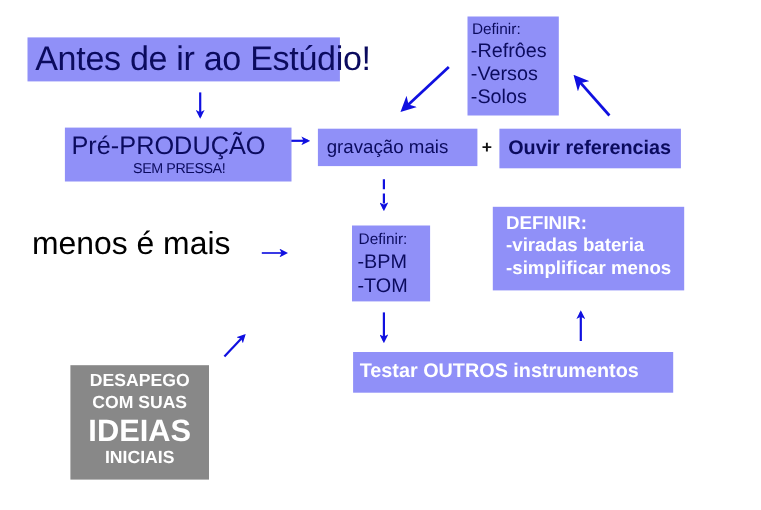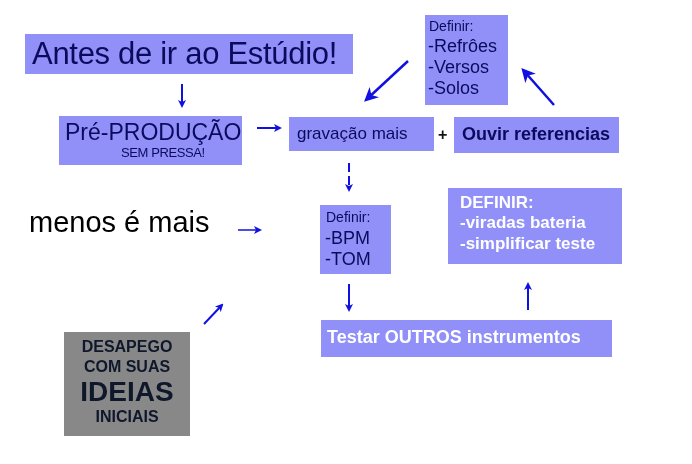--- a/index.html
+++ b/index.html
@@ -11,24 +11,24 @@
   .box {
     position: absolute;
     background: #9090f8;
     color: #0b0b5e;
     box-sizing: border-box;
     font-family: "Liberation Sans", sans-serif;
   }
   .txt { position: absolute; font-family: "Liberation Sans", sans-serif; }
   svg.arrows { position: absolute; left: 0; top: 0; }
 
-  #title-box { left: 25px; top: 34px; width: 328px; height: 40px; }
+  #title-box { left: 25px; top: 34px; width: 284px; height: 40px; }
   #title-box span { position: absolute; left: 7px; top: 2px; font-size: 31px; white-space: nowrap; letter-spacing: -0.3px; }
 
-  #preprod-box { left: 59px; top: 116px; width: 183px; height: 49px; }
+  #preprod-box { left: 59px; top: 116px; width: 206px; height: 49px; }
   #preprod-box .main { position: absolute; left: 6px; top: 3px; font-size: 23px; white-space: nowrap; }
   #preprod-box .sub { position: absolute; left: 62px; top: 29px; font-size: 13px; white-space: nowrap; letter-spacing: -0.4px; }
 
   #gravacao-box { left: 289px; top: 117px; width: 145px; height: 34px; }
   #gravacao-box span { position: absolute; left: 8px; top: 7px; font-size: 17px; white-space: nowrap; }
 
   #plus { left: 438px; top: 126px; font-size: 16px; font-weight: bold; color: #111; }
 
   #ouvir-box { left: 454px; top: 117px; width: 165px; height: 36px; font-weight: bold; }
   #ouvir-box span { position: absolute; left: 8px; top: 7px; font-size: 18px; white-space: nowrap; }
@@ -42,21 +42,21 @@
   #definir2-box { left: 320px; top: 205px; width: 71px; height: 69px; }
   #definir2-box .head { position: absolute; left: 6px; top: 4px; font-size: 14px; }
   #definir2-box .item { position: absolute; left: 5px; font-size: 18px; white-space: nowrap; }
 
   #definir3-box { left: 448px; top: 188px; width: 174px; height: 76px; color: #ffffff; font-weight: bold; }
   #definir3-box .line { position: absolute; left: 12px; font-size: 17px; white-space: nowrap; }
 
   #testar-box { left: 321px; top: 320px; width: 291px; height: 37px; color: #ffffff; font-weight: bold; }
   #testar-box span { position: absolute; left: 6px; top: 7px; font-size: 18px; white-space: nowrap; }
 
-  #desapego-box { left: 64px; top: 332px; width: 126px; height: 104px; background: #888888; color: #0f172a; font-weight: bold; text-align: center; padding-left: 44px; }
+  #desapego-box { left: 64px; top: 332px; width: 126px; height: 104px; background: #888888; color: #ffffff; font-weight: bold; text-align: center; padding-left: 44px; }
   #desapego-box .l { position: absolute; left: 0; width: 100%; white-space: nowrap; }
 </style>
 </head>
 <body>
 
 <svg class="arrows" width="692" height="464">
   <defs>
     <marker id="ah" markerWidth="8" markerHeight="8" refX="6" refY="4" orient="auto" markerUnits="userSpaceOnUse">
       <path d="M0,0 L8,4 L0,8 L2,4 Z" fill="#1010e0"></path>
     </marker>
@@ -114,21 +114,21 @@
 
 <div class="box" id="definir2-box">
   <span class="head">Definir:</span>
   <span class="item" style="top:23px">-BPM</span>
   <span class="item" style="top:44px">-TOM</span>
 </div>
 
 <div class="box" id="definir3-box">
   <span class="line" style="top:5px">DEFINIR:</span>
   <span class="line" style="top:25px">-viradas bateria</span>
-  <span class="line" style="top:46px">-simplificar teste</span>
+  <span class="line" style="top:46px">-simplificar menos</span>
 </div>
 
 <div class="box" id="testar-box">
   <span>Testar OUTROS instrumentos</span>
 </div>
 
 <div class="box" id="desapego-box">
   <span class="l" style="top:6px; font-size:16px;">DESAPEGO</span>
   <span class="l" style="top:26px; font-size:16px;">COM SUAS</span>
   <span class="l" style="top:44px; font-size:28px;">IDEIAS</span>

